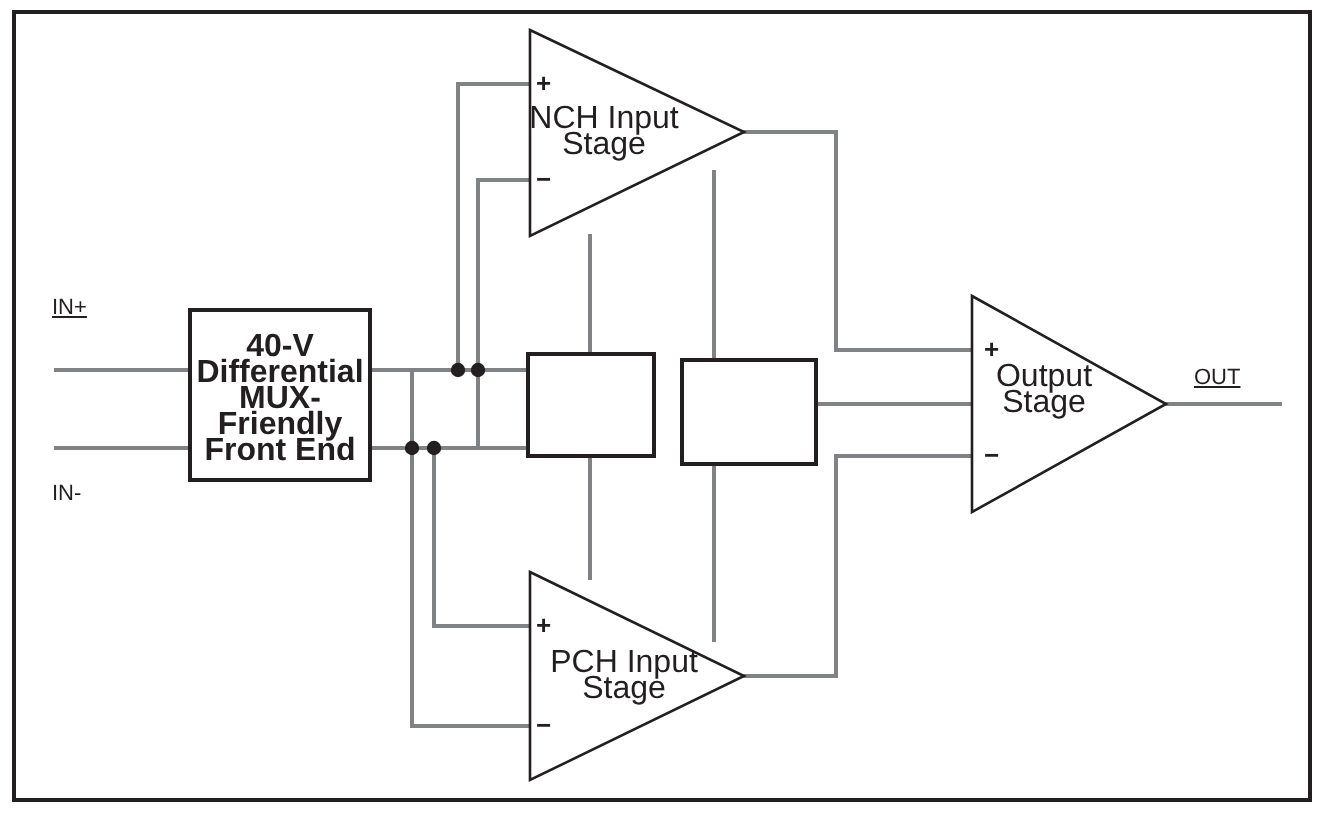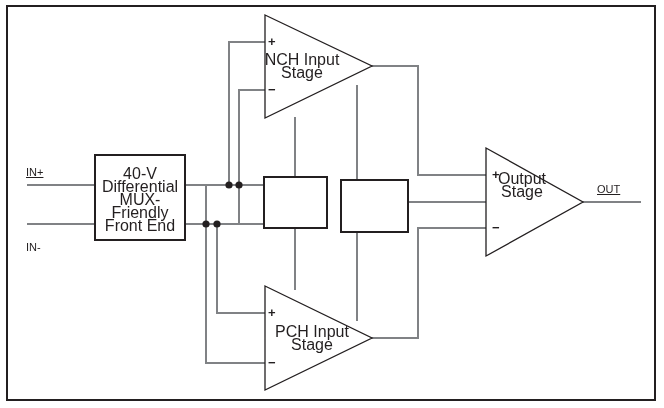--- a/index.html
+++ b/index.html
@@ -117,39 +117,39 @@
     <rect class="boxshape" x="95" y="155" width="90" height="85"></rect>
     <rect class="boxshape" x="264" y="177" width="63" height="51"></rect>
     <rect class="boxshape" x="341" y="180" width="67" height="52"></rect>
 
     <polygon class="tri" points="265,15 372,66 265,118"></polygon>
     <polygon class="tri" points="265,286 372,338 265,390"></polygon>
     <polygon class="tri" points="486,148 583,202 486,256"></polygon>
 
   </svg>
 
-  <div class="lbl port-lbl" style="left:26px; top:166px; width:40px;text-decoration:underline;">IN+</div>
+  <div class="lbl port-lbl" style="left:26px; top:148px; width:40px;text-decoration:underline;">IN+</div>
   <div class="lbl port-lbl" style="left:26px; top:241px; width:40px;">IN-</div>
   <div class="lbl port-lbl" style="left:597px; top:183px; width:40px;text-decoration:underline;">OUT</div>
 
-  <div class="lbl" style="left:95px; top:167px; width:90px;">40-V
+  <div class="lbl" style="left:95px; top:167px; width:90px;font-weight:bold;">40-V
 Differential
 MUX-Friendly
 Front End</div>
 
 
 
   <div class="lbl" style="left:262px; top:53px; width:80px;">NCH Input
 Stage</div>
   <div class="lbl sign" style="left:268px; top:35px; width:14px; text-align:left;">+</div>
   <div class="lbl sign" style="left:268px; top:83px; width:14px; text-align:left;">−</div>
 
   <div class="lbl" style="left:272px; top:325px; width:80px;">PCH Input
 Stage</div>
   <div class="lbl sign" style="left:268px; top:306px; width:14px; text-align:left;">+</div>
   <div class="lbl sign" style="left:268px; top:356px; width:14px; text-align:left;">−</div>
 
-  <div class="lbl" style="left:487px; top:172px; width:70px;">Output
+  <div class="lbl" style="left:487px; top:182px; width:70px;">Output
 Stage</div>
   <div class="lbl sign" style="left:492px; top:168px; width:14px; text-align:left;">+</div>
   <div class="lbl sign" style="left:492px; top:221px; width:14px; text-align:left;">−</div>
 
 </div>
 
 </body></html>

